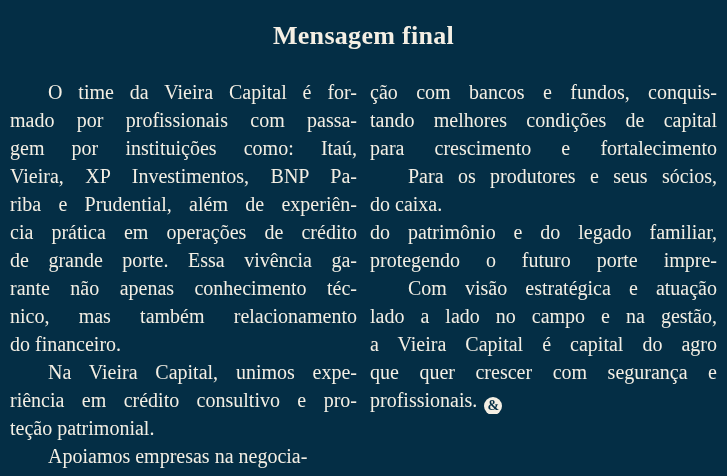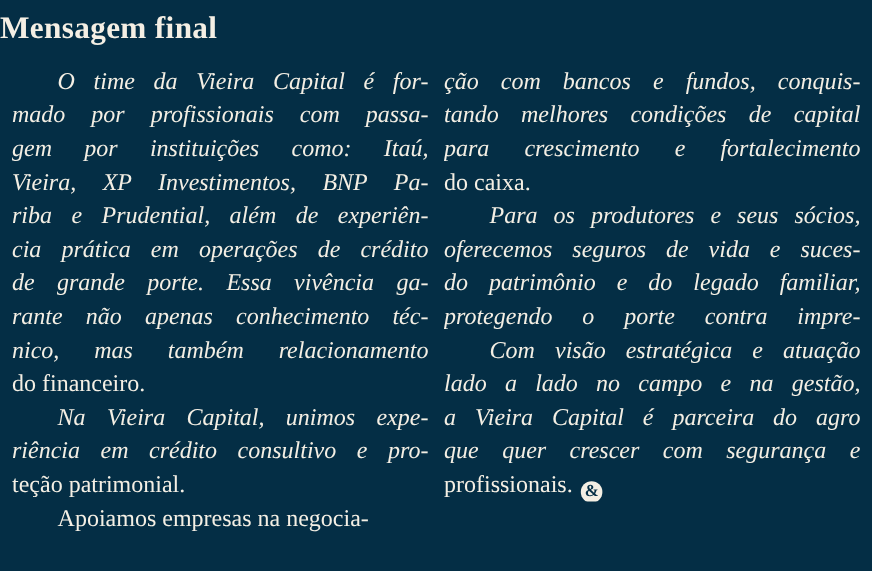--- a/index.html
+++ b/index.html
@@ -11,23 +11,23 @@
     position: relative;
     width: 727px;
     height: 476px;
     background: #042E45;
     color: #F4EFE4;
     font-family: "Liberation Serif", serif;
     overflow: hidden;
     box-sizing: border-box;
   }
   .title {
-    margin: 0;
+    margin: 12px;
     padding-top: 8px;
-    text-align: left;
+    text-align: center;
     font-size: 26px;
     line-height: 32px;
     font-weight: bold;
     letter-spacing: 0.3px;
   }
   .columns {
     display: flex;
     justify-content: space-between;
     padding: 14px 10px 0 10px;
     box-sizing: border-box;
@@ -39,21 +39,20 @@
   .line {
     font-size: 20px;
     line-height: 28px;
     height: 28px;
     overflow: hidden;
     white-space: normal;
   }
   .line.justify {
     text-align: justify;
     text-align-last: justify;
-    font-style: italic;
   }
   .line.indent {
     padding-left: 38px;
   }
   .endmark {
     display: inline-block;
     width: 18px;
     height: 18px;
     border-radius: 50%;
     background: #F4EFE4;
@@ -85,25 +84,24 @@
         <div class="line"><span>do financeiro.</span></div>
         <div class="line justify indent"><span>Na Vieira Capital, unimos expe-</span></div>
         <div class="line justify"><span>riência em crédito consultivo e pro-</span></div>
         <div class="line"><span>teção patrimonial.</span></div>
         <div class="line indent"><span>Apoiamos empresas na negocia-</span></div>
       </div>
     <div class="col" id="col-1">
         <div class="line justify"><span>ção com bancos e fundos, conquis-</span></div>
         <div class="line justify"><span>tando melhores condições de capital</span></div>
         <div class="line justify"><span>para crescimento e fortalecimento</span></div>
+        <div class="line justify indent"><span>Para os produtores e seus sócios,</span></div>
         <div class="line"><span>do caixa.</span></div>
-        <div class="line justify indent"><span>Para os produtores e seus sócios,</span></div>
-        <div class="line justify"><span>oferecemos seguros de vida e suces-</span></div>
         <div class="line justify"><span>do patrimônio e do legado familiar,</span></div>
-        <div class="line justify"><span>protegendo o porte contra impre-</span></div>
+        <div class="line justify"><span>protegendo o futuro porte impre-</span></div>
         <div class="line justify indent"><span>Com visão estratégica e atuação</span></div>
         <div class="line justify"><span>lado a lado no campo e na gestão,</span></div>
-        <div class="line justify"><span>a Vieira Capital é parceira do agro</span></div>
+        <div class="line justify"><span>a Vieira Capital é capital do agro</span></div>
         <div class="line justify"><span>que quer crescer com segurança e</span></div>
         <div class="line"><span>profissionais.</span><span class="endmark" style="background: rgb(244, 239, 228); color: rgb(4, 46, 69);">&amp;</span></div>
       </div>
   </section>
 </main>
 
 </body></html>

